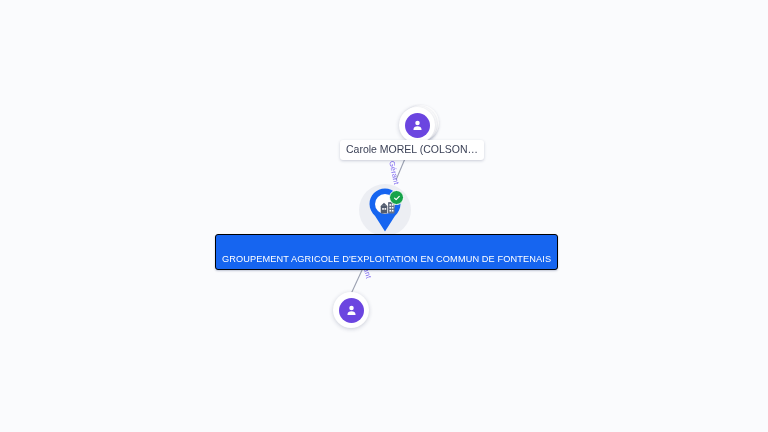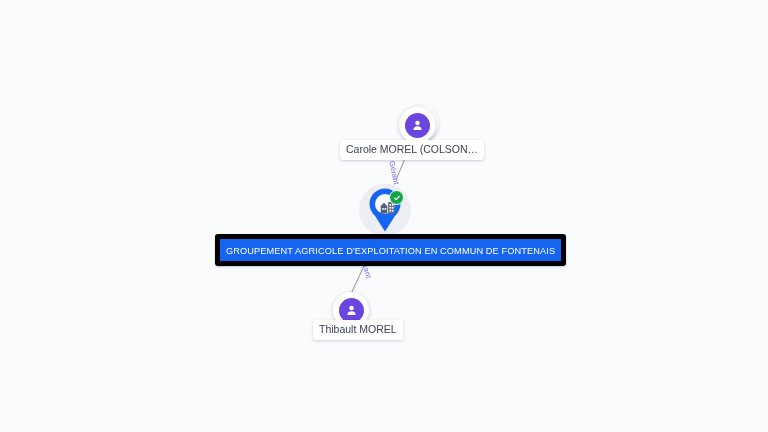--- a/index.html
+++ b/index.html
@@ -152,27 +152,27 @@
     justify-content: center;
   }
   .pin-check svg { display: block; }
 
   
   #company-label {
     position: absolute;
     left: 215px;
     top: 234px;
     background: #1665f0;
-    border: 5px solid #000000;
+    border: 1px solid #000000;
     border-radius: 3px;
     color: #ffffff;
     font-size: 9.2px;
     letter-spacing: .12px;
     line-height: 1;
-    padding: 8px 6px 5px 6px;
+    padding: 20px 6px 5px 6px;
     white-space: nowrap;
     font-family: "Liberation Sans", sans-serif;
     box-shadow: 0 1px 2px rgba(20,40,90,.25);
   }
 </style>
 </head>
 <body>
 
 <div id="graph-canvas">
 
@@ -232,15 +232,14 @@
     <div class="avatar-circle">
       <div class="avatar-inner">
         <svg width="15" height="15" viewBox="0 0 24 24" fill="#ffffff">
           <circle cx="12" cy="8" r="3.6"></circle>
           <path d="M12 13.2c-3.6 0-6.4 2.1-6.4 4.6v1.4h12.8v-1.4c0-2.5-2.8-4.6-6.4-4.6z"></path>
         </svg>
       </div>
     </div>
   </div>
 
-  <div class="node-label" id="label-thibault">Thibault MOREL</div>
 
 </div>
 
 </body></html>

